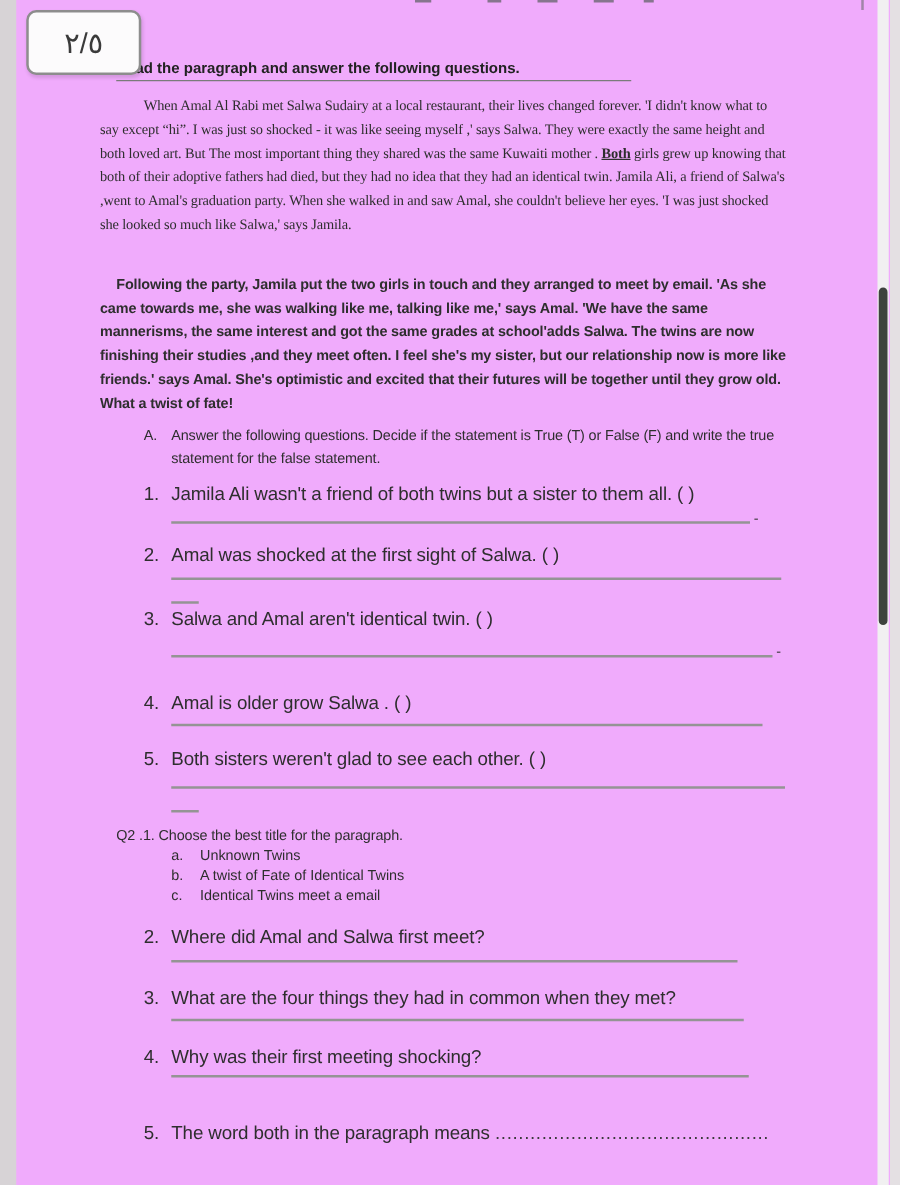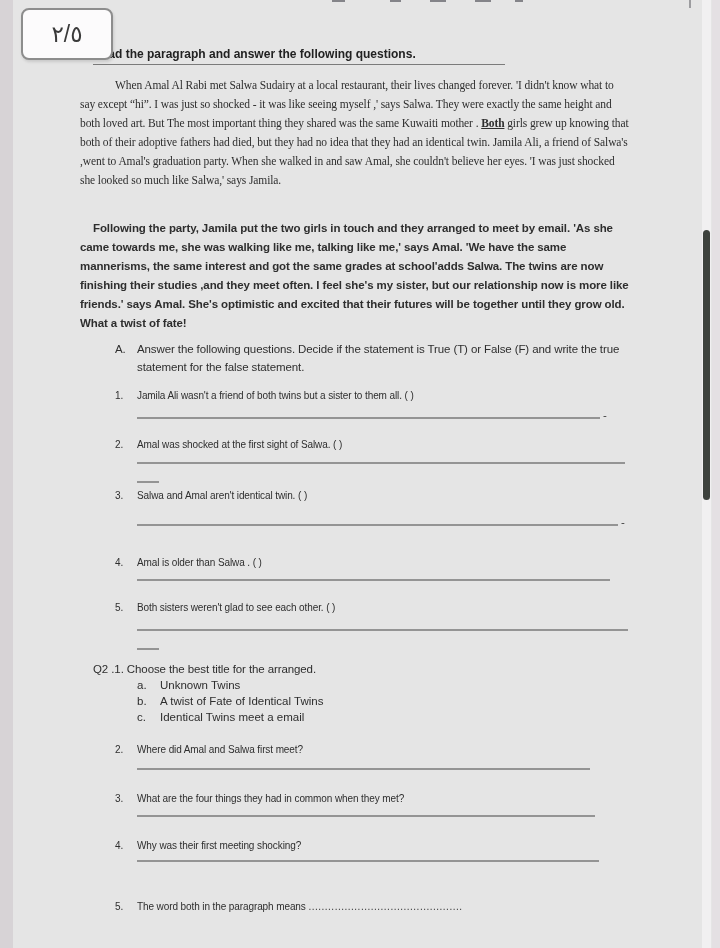--- a/index.html
+++ b/index.html
@@ -3,21 +3,21 @@
 <meta charset="utf-8">
 <style>
   html,body{margin:0;padding:0;}
   body{
     width:720px;height:948px;position:relative;overflow:hidden;
     background:#fdfdfd;
     font-family:"Liberation Sans","DejaVu Sans",sans-serif;
     color:#2e2e2e;
     -webkit-font-smoothing:antialiased;
   }
-  .page{position:absolute;inset:0;background:#e5e5e5;}
+  .page{position:absolute;inset:0;background:#f0abfc;}
   .strip-left{position:absolute;left:0;top:0;width:13px;height:948px;background:#d7d3d6;}
   .strip-right{position:absolute;right:0;top:0;width:8px;height:948px;background:#e4e0e3;}
   .scroll-track{position:absolute;left:702px;top:0;width:9px;height:948px;background:#f1f0f1;}
   .scroll-thumb{position:absolute;left:703px;top:230px;width:7px;height:270px;background:#3d423d;border-radius:4px;}
   .top-dash{position:absolute;top:0;height:2px;background:#63636a;opacity:.75;}
   .corner-mark{position:absolute;top:0;left:689px;width:2px;height:8px;background:#6a6a70;opacity:.6;}
 
   .grade-box{
     position:absolute;left:21px;top:8px;width:88px;height:48px;
     background:#fcfbfc;border:2px solid #8d8d8d;border-radius:8px;
@@ -41,21 +41,21 @@
   .bold-u{font-weight:700;text-decoration:underline;}
 
   .hang{
     position:absolute;left:115px;width:514px;padding-left:22px;box-sizing:border-box;
     font-size:11.5px;line-height:18px;letter-spacing:-0.1px;
   }
   .hang .num{position:absolute;left:0;top:0;}
 
   .qrow{
     position:absolute;left:115px;width:520px;
-    font-size:10px;line-height:15px;letter-spacing:-0.1px;white-space:nowrap;
+    font-size:15px;line-height:15px;letter-spacing:-0.1px;white-space:nowrap;
   }
   .qrow .num{display:inline-block;width:22px;}
 
   .q2head{position:absolute;left:93px;font-size:11.5px;line-height:15px;letter-spacing:-0.1px;white-space:nowrap;}
   .choice{position:absolute;left:137px;font-size:11.5px;line-height:15px;white-space:nowrap;}
   .choice .letter{display:inline-block;width:23px;}
 
   .ansline{position:absolute;left:137px;height:1.5px;background:#949494;}
   .ansline-suffix{position:absolute;font-size:11.5px;color:#3a3a3a;}
   .stub{position:absolute;left:137px;width:22px;height:1.5px;background:#949494;}
@@ -104,33 +104,33 @@
   <div class="ansline" style="top:462px;width:488px"></div>
   <div class="stub" style="top:481px"></div>
 
   <div class="qrow" style="top:488px">
     <span class="num">3.</span><span>Salwa and Amal aren't identical twin. (  )</span>
   </div>
   <div class="ansline" style="top:524px;width:481px"></div>
   <div class="ansline-suffix" style="left:621px;top:516px">-</div>
 
   <div class="qrow" style="top:555px">
-    <span class="num">4.</span><span>Amal is older than Salwa . (  )</span>
+    <span class="num">4.</span><span>Amal is older grow Salwa . (  )</span>
   </div>
   <div class="ansline" style="top:579px;width:473px"></div>
 
   <div class="qrow" style="top:600px">
     <span class="num">5.</span><span>Both sisters weren't glad to see each other. (  )</span>
   </div>
   <div class="ansline" style="top:629px;width:491px"></div>
   <div class="stub" style="top:648px"></div>
 
   <div class="q2head" style="top:662px">
     <span>Q2 .1.</span>
-    <span>Choose the best title for the arranged.</span>
+    <span>Choose the best title for the paragraph.</span>
   </div>
 
   <div class="choice" style="top:678px">
     <span class="letter">a.</span><span>Unknown Twins</span>
   </div>
   <div class="choice" style="top:694px">
     <span class="letter">b.</span><span>A twist of  Fate of Identical Twins</span>
   </div>
   <div class="choice" style="top:710px">
     <span class="letter">c.</span><span>Identical Twins meet a email</span>

